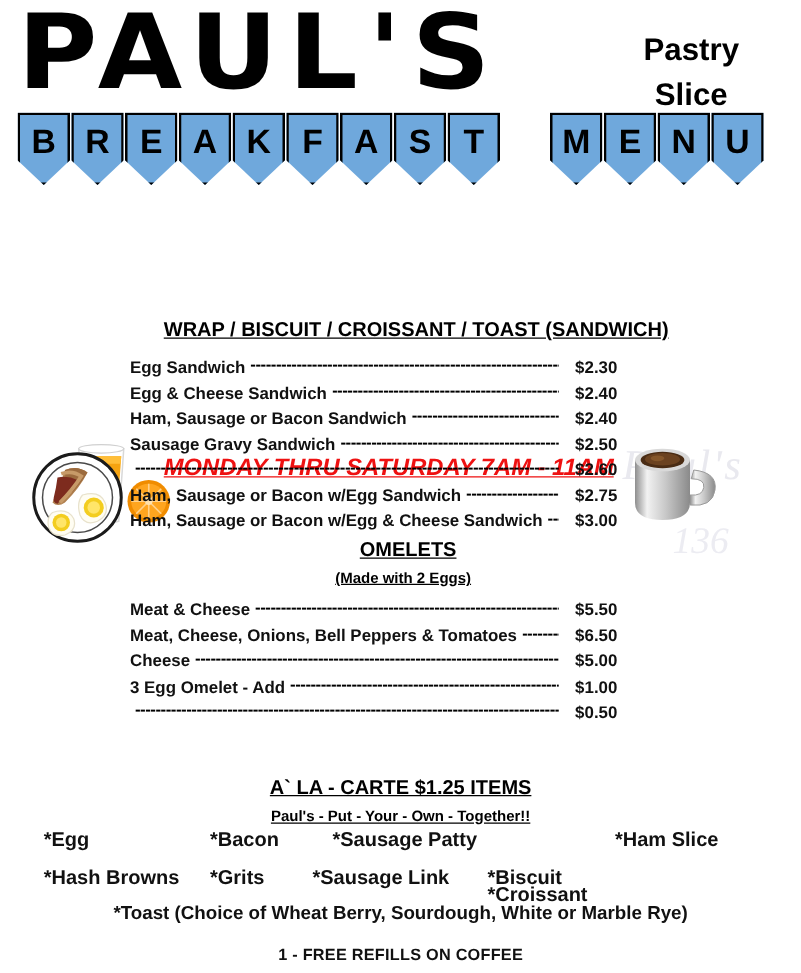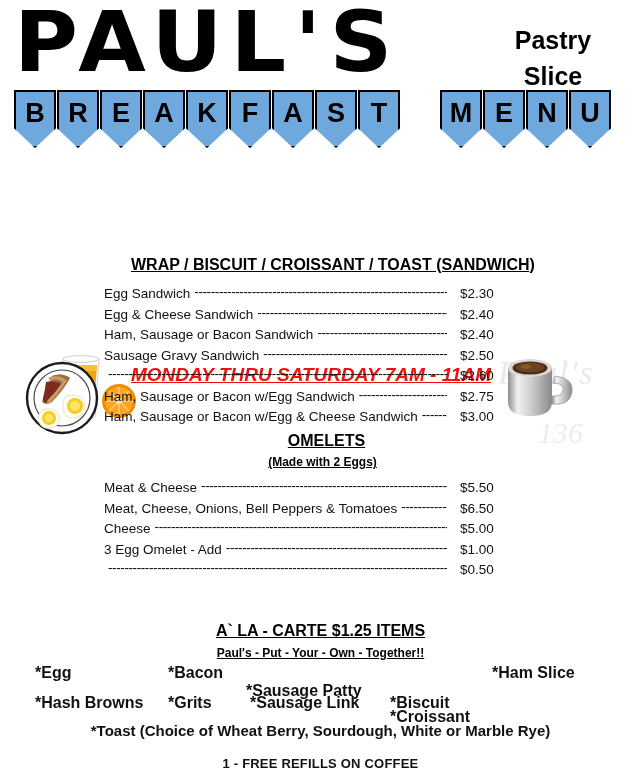--- a/index.html
+++ b/index.html
@@ -172,21 +172,21 @@
     left: 104px;
     width: 400px;
   }
   .list-sandwiches { top: 286px; }
   .list-omelets { top: 480px; }
 
   .price-row {
     display: flex;
     align-items: baseline;
     font-size: 13.5px;
-    font-weight: normal;
+    font-weight: bold;
     height: 20.5px;
     white-space: nowrap;
   }
   .price-name { flex: 0 0 auto; }
   .price-leader {
     flex: 1 1 auto;
     overflow: hidden;
     margin: 0 3px 0 4px;
     color: #000000;
     font-size: 13.5px;
@@ -400,21 +400,21 @@
     </div>
   </div>
 
 <div class="section-heading heading-alacarte">A` LA - CARTE $1.25 ITEMS</div>
 <div class="section-heading heading-alacarte-sub">Paul's - Put - Your - Own - Together!!</div>
 
 <div class="alacarte-rows">
   <div class="alacarte-row" id="alacarte-row1">
       <span class="alacarte-item" style="left: 35px;">*Egg</span>
       <span class="alacarte-item" style="left: 168px;">*Bacon</span>
-      <span class="alacarte-item" style="left: 246px; margin-top: 18px;">*Sausage Patty</span>
+      <span class="alacarte-item" style="left: 266px;">*Sausage Patty</span>
       <span class="alacarte-item" style="left: 390px; margin-top: 44px;">*Croissant</span>
       <span class="alacarte-item" style="left: 492px;">*Ham Slice</span>
     </div>
   <div class="alacarte-row" id="alacarte-row2">
       <span class="alacarte-item" style="left: 35px;">*Hash Browns</span>
       <span class="alacarte-item" style="left: 168px;">*Grits</span>
       <span class="alacarte-item" style="left: 250px;">*Sausage Link</span>
       <span class="alacarte-item" style="left: 390px;">*Biscuit</span>
     </div>
 </div>

